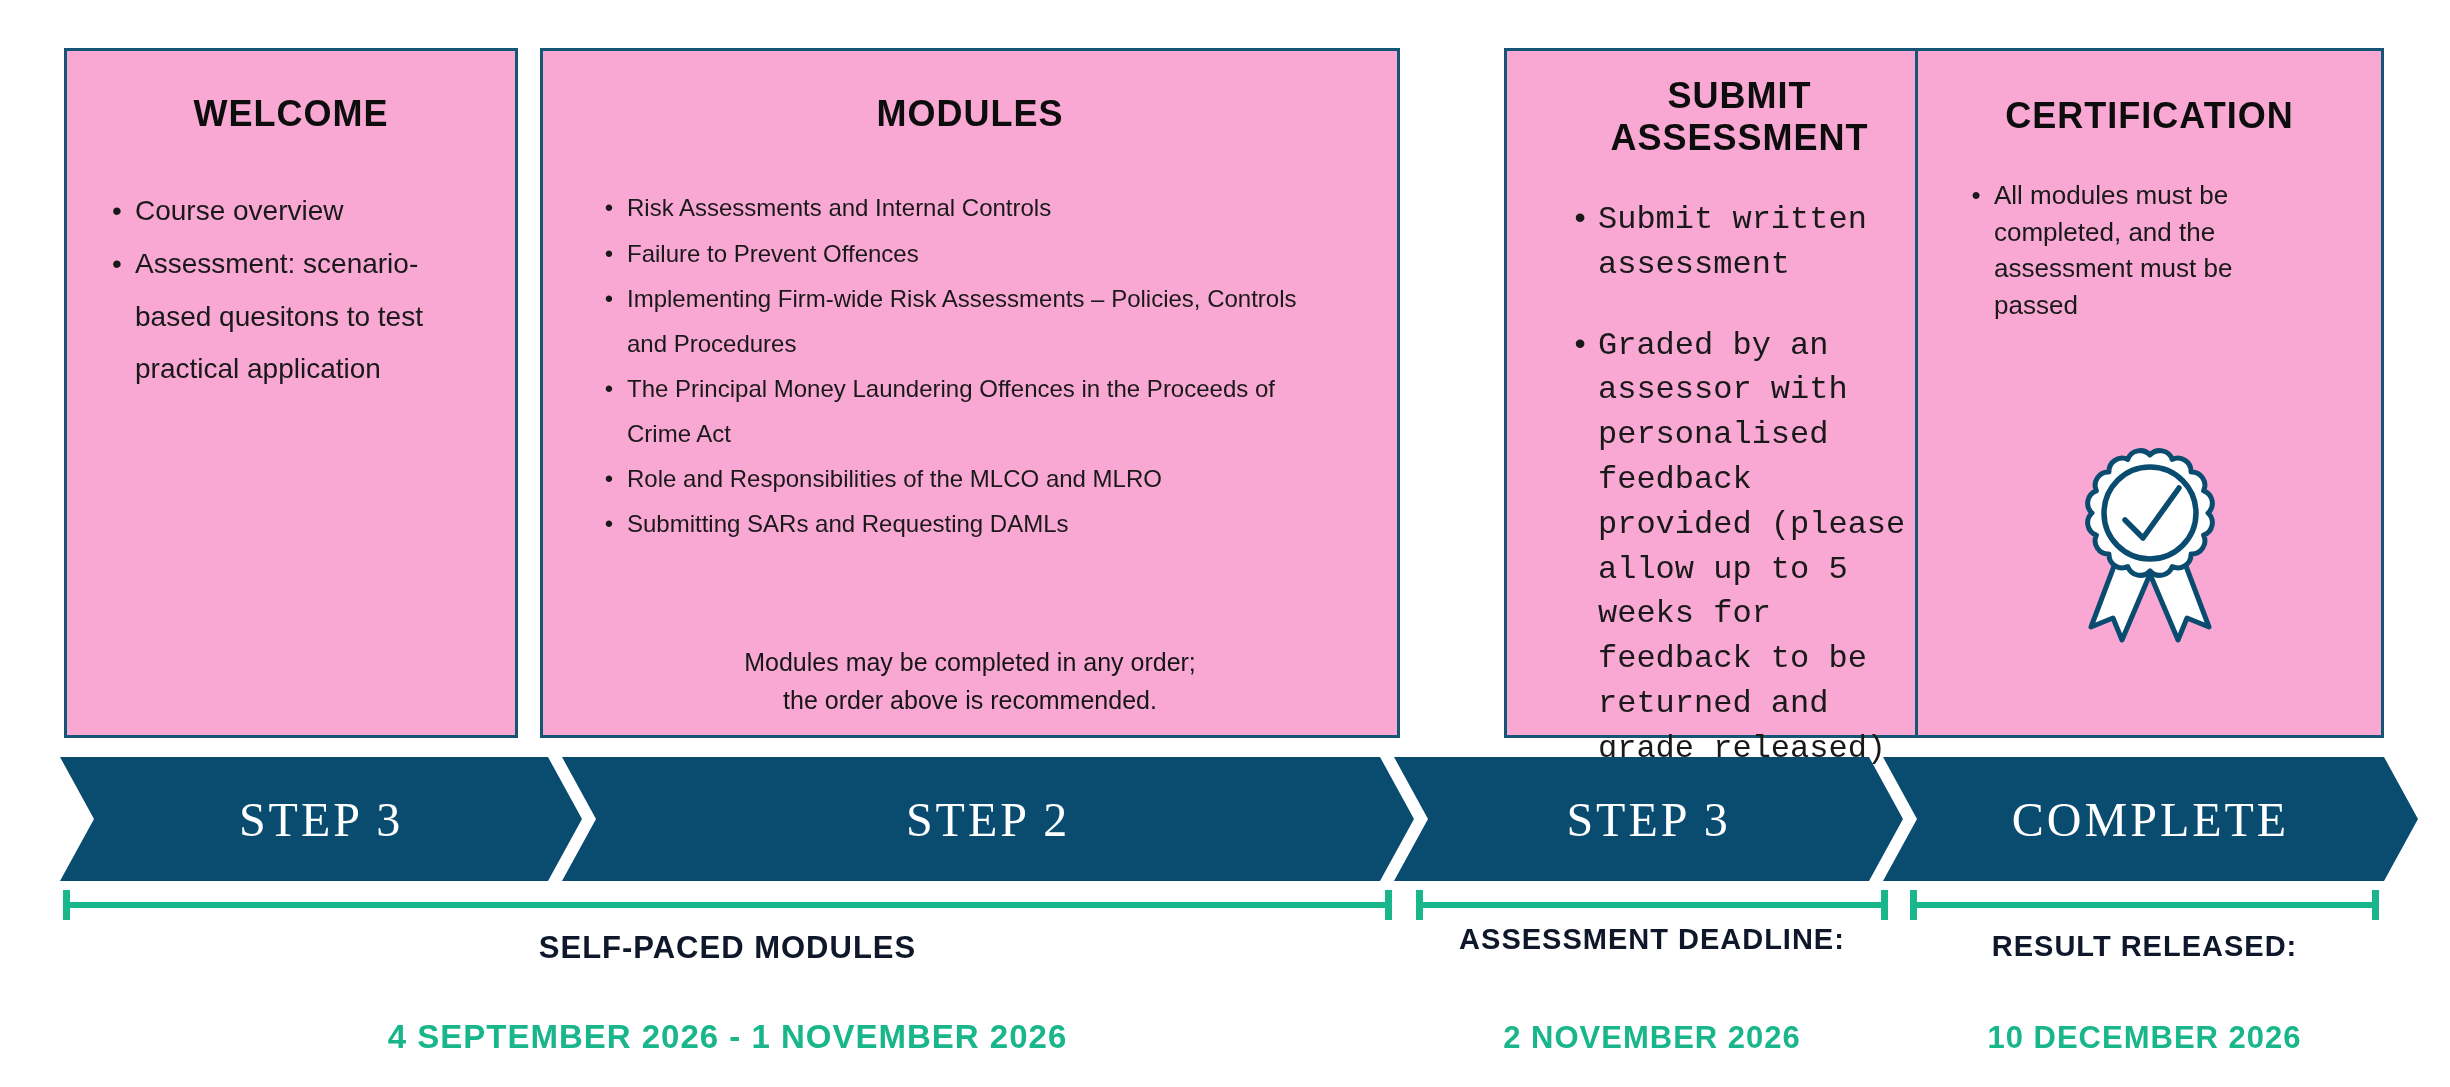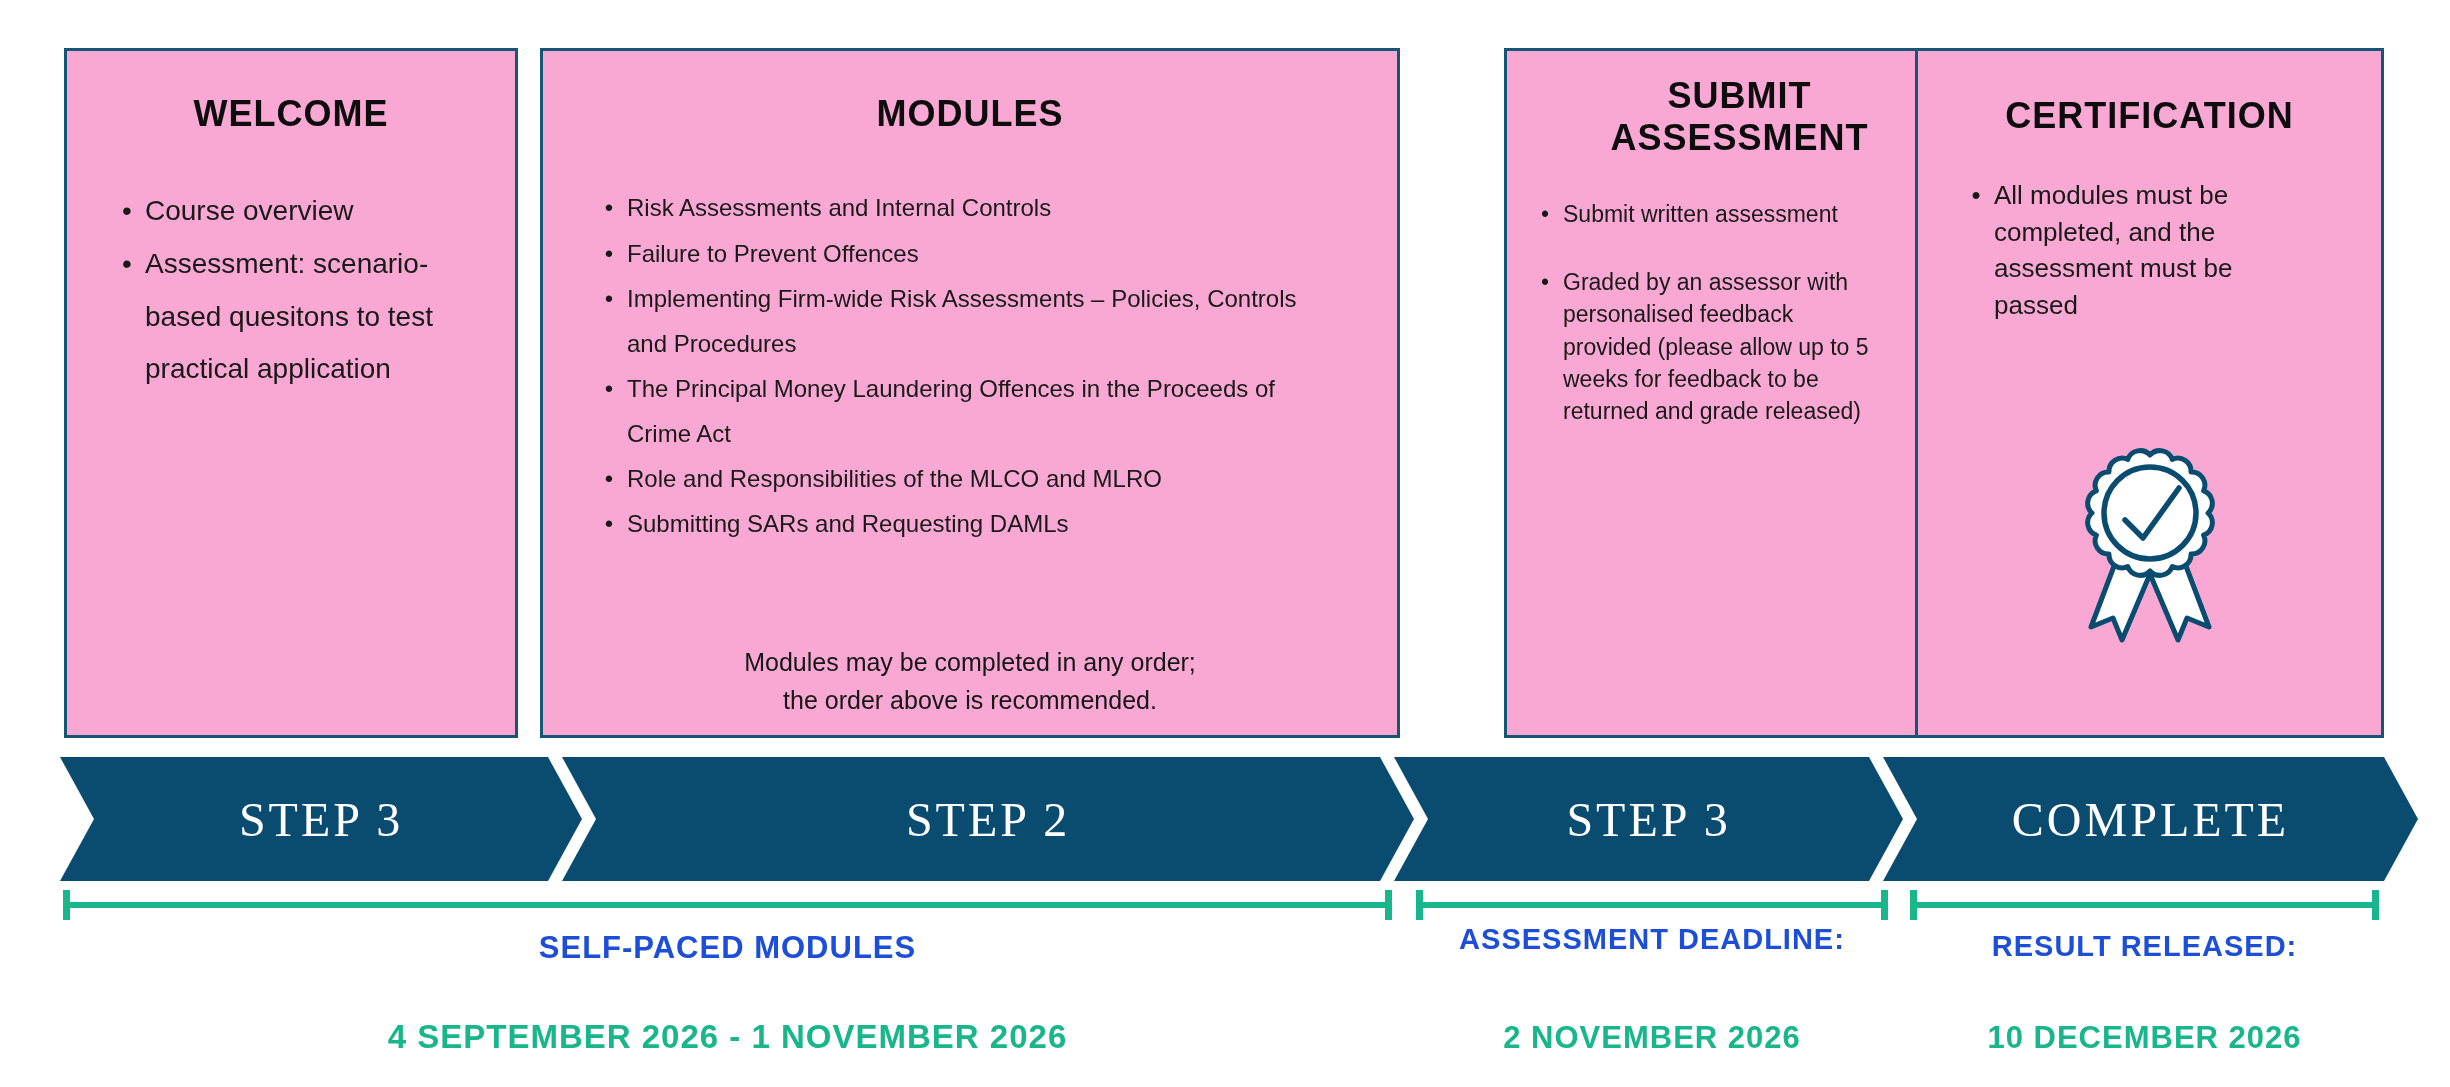--- a/index.html
+++ b/index.html
@@ -15,25 +15,25 @@
   .box-title{margin:42px 0 0 0;text-align:center;font-size:36px;font-weight:bold;color:#0d0d0d;
              letter-spacing:1px;line-height:1.18;}
   .box3 .box-title{margin-top:24px;max-width:340px;margin-left:auto;margin-right:auto;}
   .box4 .box-title{margin-top:44px;}
 
   ul.bullets{list-style:none;margin:0;padding:0;}
   .bullet{display:flex;align-items:flex-start;color:#191919;}
   .bullet::before{content:"\2022";flex:none;width:36px;text-align:center;}
   .btx{display:block;}
 
-  .box1 .bullets{margin-top:50px;padding-left:42px;font-size:28px;line-height:1.88;}
+  .box1 .bullets{margin-top:50px;padding-left:32px;font-size:28px;line-height:1.88;}
   .box1 .btx{max-width:330px;}
   .box2 .bullets{margin-top:50px;padding-left:48px;font-size:24px;line-height:1.88;}
   .box2 .btx{max-width:680px;}
-  .box3 .bullets{margin-top:38px;padding-left:20px;font-size:23px;line-height:1.4;}
+  .box3 .bullets{margin-top:38px;padding-left:55px;font-size:32px;line-height:1.4;font-family:Liberation Mono, monospace;}
   .box3 .btx{max-width:310px;}
   .box3 .bullet + .bullet{margin-top:36px;}
   .box4 .bullets{margin-top:40px;padding-left:40px;font-size:26px;line-height:1.4;}
   .box4 .btx{max-width:300px;}
 
   .note{position:absolute;left:0;right:0;bottom:16px;text-align:center;font-size:25px;
         line-height:1.5;color:#161616;}
   .note span{display:block;}
 
   
@@ -55,21 +55,21 @@
   .bracket{position:absolute;top:902px;height:6px;background:#18b68a;}
   .bracket::before,.bracket::after{content:"";position:absolute;top:-12px;width:7px;height:30px;background:#18b68a;}
   .bracket::before{left:0;}
   .bracket::after{right:0;}
   .brA{left:63px;width:1329px;}
   .brB{left:1416px;width:472px;}
   .brC{left:1910px;width:469px;}
 
   
   .cap{position:absolute;text-align:center;font-weight:bold;letter-spacing:1px;}
-  .cap-label{color:#1d4ed8;}
+  .cap-label{color:#0f172a;}
   .cap-date{color:#18b68a;}
   .capA{left:63px;width:1329px;}
   .capB{left:1416px;width:472px;}
   .capC{left:1910px;width:469px;}
   .capA.cap-label{top:930px;font-size:31px;}
   .capA.cap-date{top:1018px;font-size:33px;}
   .capB.cap-label{top:922px;font-size:29px;line-height:1.22;}
   .capB.cap-date{top:1020px;font-size:31px;}
   .capC.cap-label{top:930px;font-size:29px;}
   .capC.cap-date{top:1020px;font-size:31px;}

